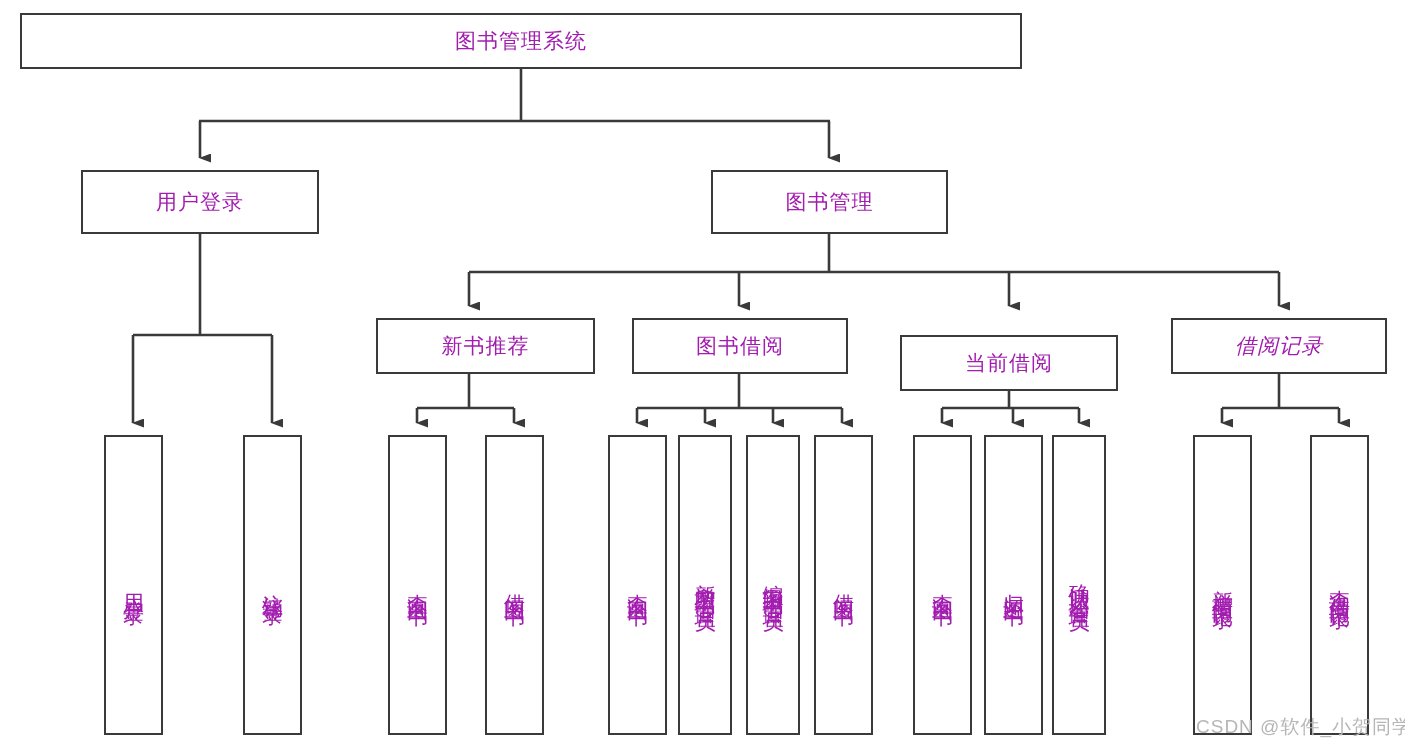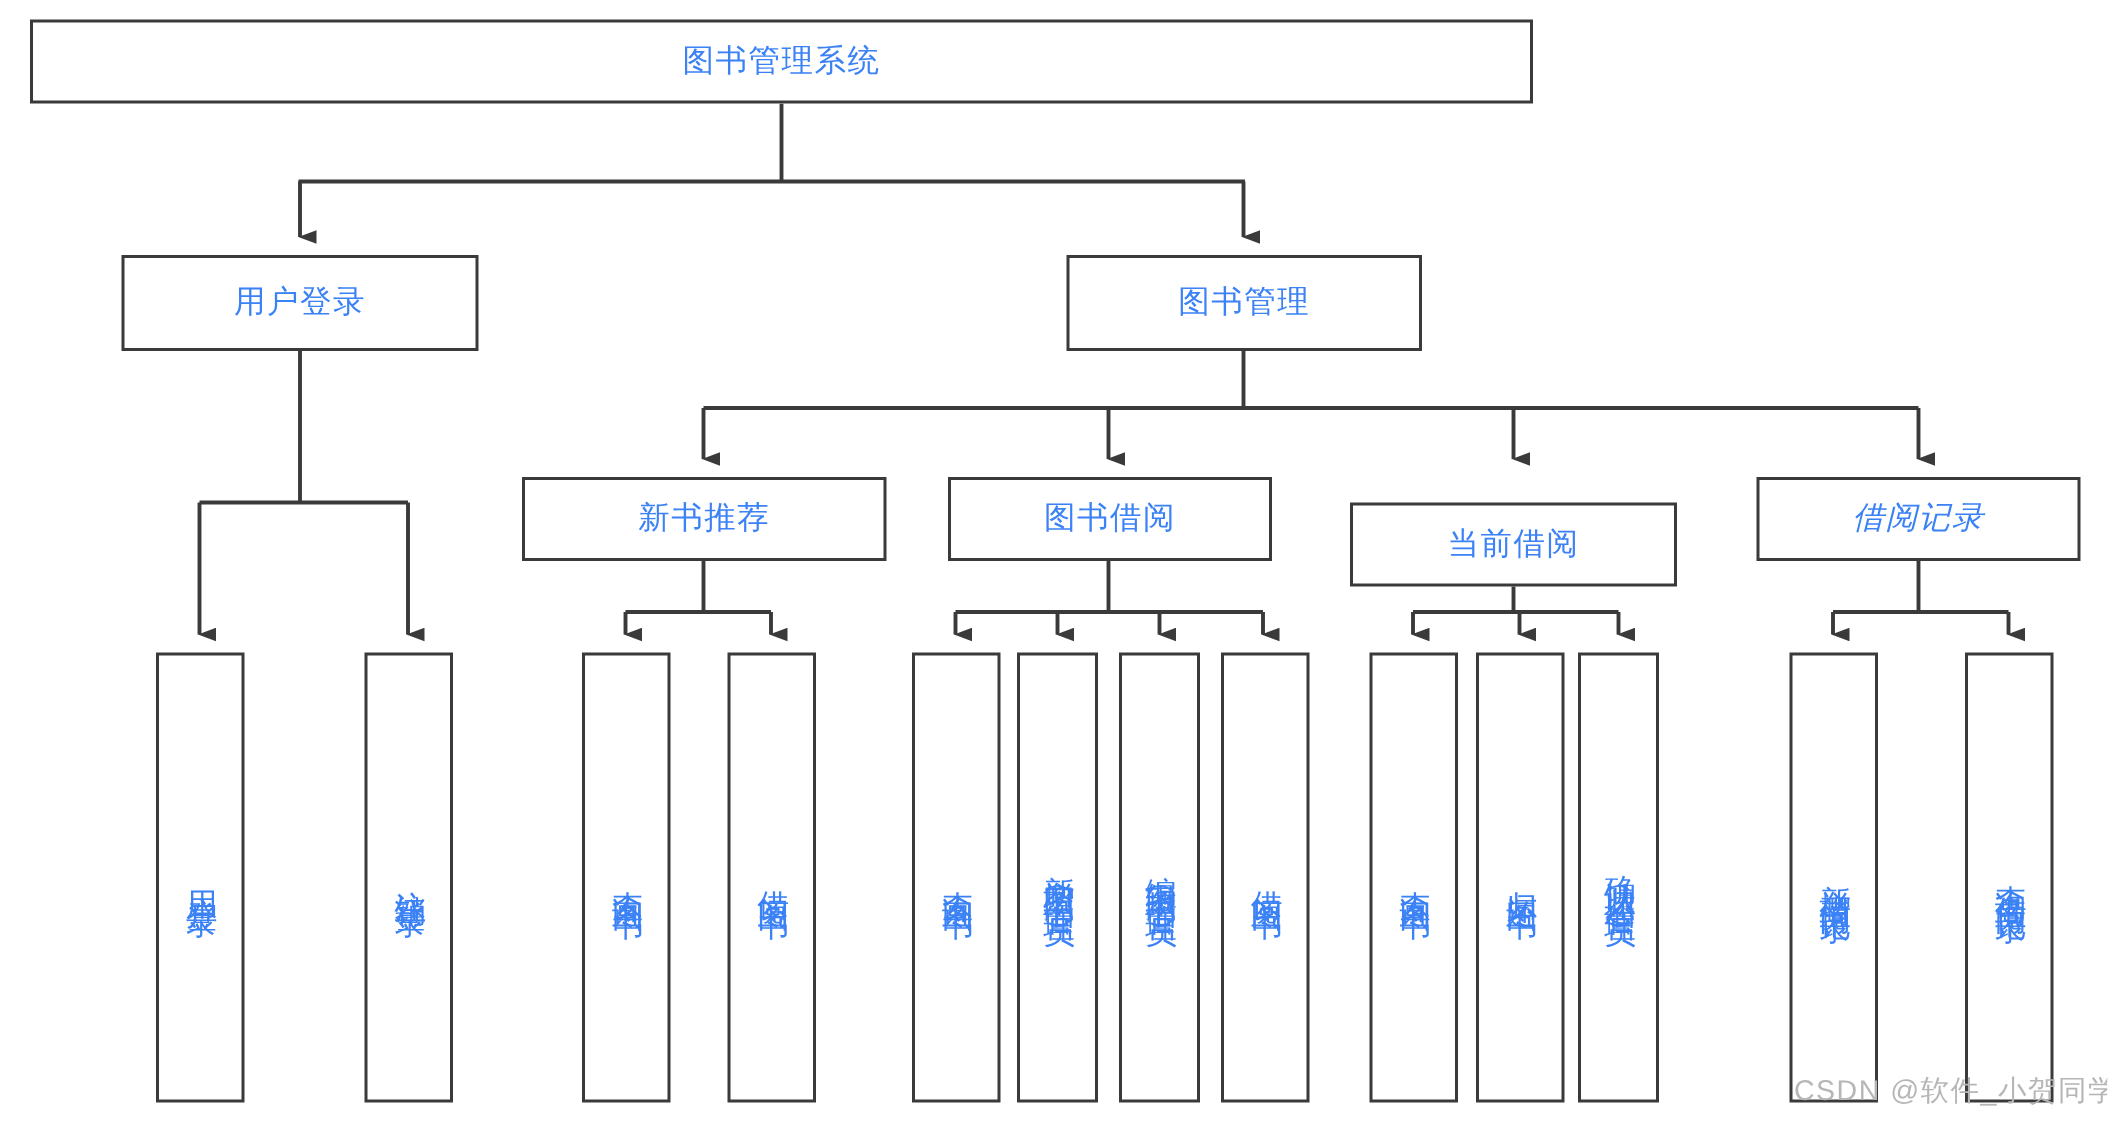--- a/index.html
+++ b/index.html
@@ -27,21 +27,21 @@
     pointer-events: none;
   }
   .node {
     position: absolute;
     box-sizing: border-box;
     background: #ffffff;
     border: 2px solid #3a3a3a;
     display: flex;
     align-items: center;
     justify-content: center;
-    color: #3b82f6;
+    color: #a21caf;
   }
   .node.horizontal {
     font-size: 21px;
     line-height: 1.1;
     letter-spacing: 1px;
     white-space: nowrap;
   }
   .node.vertical {
     writing-mode: vertical-rl;
     text-orientation: upright;
@@ -119,21 +119,21 @@
     <span class="label">图书管理系统</span>
   </div>
 
   <div class="node horizontal" style="left: 81px; top: 170px; width: 238px; height: 64px;">
     <span class="label">用户登录</span>
   </div>
   <div class="node horizontal" style="left: 711px; top: 170px; width: 237px; height: 64px;">
     <span class="label">图书管理</span>
   </div>
 
-  <div class="node horizontal" style="left: 348px; top: 318px; width: 243px; height: 56px; text-align: right;">
+  <div class="node horizontal" style="left: 376px; top: 318px; width: 219px; height: 56px; text-align: right;">
     <span class="label">新书推荐</span>
   </div>
   <div class="node horizontal" style="left: 632px; top: 318px; width: 216px; height: 56px;">
     <span class="label">图书借阅</span>
   </div>
   <div class="node horizontal" style="left: 900px; top: 335px; width: 218px; height: 56px;">
     <span class="label">当前借阅</span>
   </div>
   <div class="node horizontal" style="left: 1171px; top: 318px; width: 216px; height: 56px; font-style: italic;">
     <span class="label">借阅记录</span>

